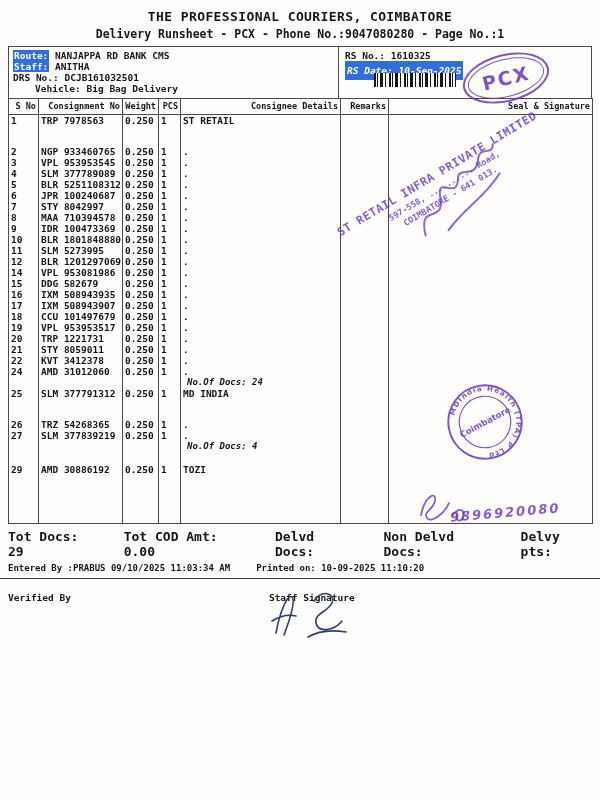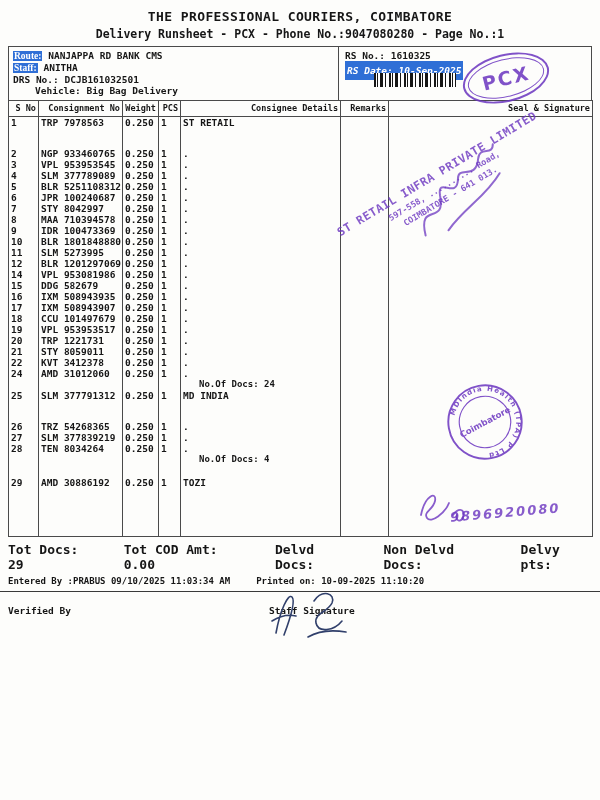--- a/index.html
+++ b/index.html
@@ -8,31 +8,31 @@
   .page{position:relative;width:600px;height:792px;}
 
   .title{padding-top:9px;text-align:center;font-size:13px;font-weight:700;letter-spacing:.4px;}
   .subtitle{margin-top:3px;text-align:center;font-size:11.5px;font-weight:700;}
 
   .header-box{margin:5px 8px 0;border:1px solid #4a4a4a;border-bottom:none;display:flex;}
   .hb-left{flex:1;padding:3px 4px 4px;}
   .hb-right{width:240px;border-left:1px solid #4a4a4a;padding:3px 6px 4px;position:relative;}
   .hrow{font-size:9.5px;font-weight:700;line-height:11px;}
   .vehicle-row{padding-left:22px;}
-  .sel{background:var(--selection-blue,#2f6fd6);color:#fff;padding:0 1px;font-family:Liberation Serif, serif;}
+  .sel{background:var(--selection-blue,#2f6fd6);color:#fff;padding:0 1px;}
   .sel-line{display:inline-block;background:var(--selection-blue,#2f6fd6);color:#fff;padding:4px 2px;font-style:italic;}
   .barcode{position:absolute;left:35px;top:26px;width:82px;height:14px;
     background:repeating-linear-gradient(90deg,#161616 0 2px,#fff 2px 3px,#161616 3px 4px,#fff 4px 6px,
                #161616 6px 9px,#fff 9px 11px,#161616 11px 12px,#fff 12px 15px);}
 
   table.runsheet{margin:0 8px;width:584px;border-collapse:collapse;table-layout:fixed;border:1px solid #4a4a4a;}
   .runsheet th{border-bottom:1px solid #4a4a4a;font-size:8.5px;text-align:right;padding:2px 2px 3px;font-weight:700;}
   .runsheet th+th,.runsheet td+td{border-left:1px solid #4a4a4a;}
   .runsheet td{font-size:9.5px;font-weight:700;line-height:11px;height:11px;padding:0 2px;white-space:nowrap;overflow:hidden;}
-  .runsheet td.summary{padding-left:18px;font-size:9px;}
+  .runsheet td.summary{padding-left:6px;font-size:9px;font-style:italic;}
   .runsheet td.sp{height:auto;line-height:0;font-size:0;}
 
   .totals{margin:5px 8px 0;display:flex;gap:30px;font-size:13px;font-weight:700;}
   .entered{margin:4px 8px 0;display:flex;gap:26px;font-size:9px;font-weight:700;align-items:center;}
   .rule{margin-top:5px;border-top:1px solid #3a3a3a;}
   .signoff{margin:13px 8px 0;display:flex;font-size:9.5px;font-weight:700;}
   .signoff .staff-label{margin-left:198px;}
 
   .stamp{position:absolute;color:var(--stamp-purple,#6b35c0);}
   .stamp-pcx{left:462px;top:54px;width:84px;height:44px;border:2px solid var(--stamp-purple,#6b35c0);
@@ -370,29 +370,20 @@
         <tr>
           <td>27</td>
           <td>SLM 377839219</td>
           <td>0.250</td>
           <td>1</td>
           <td>.</td>
           <td></td>
           <td></td>
         </tr>
         <tr>
-          <td>28</td>
-          <td>TEN 8034264</td>
-          <td>0.250</td>
-          <td>1</td>
-          <td>.</td>
-          <td></td>
-          <td></td>
-        </tr>
-        <tr>
           <td></td>
           <td></td>
           <td></td>
           <td></td>
           <td class="summary">No.Of Docs: 4</td>
           <td></td>
           <td></td>
         </tr>
         <tr style="height: 12px;">
           <td class="sp"></td>

